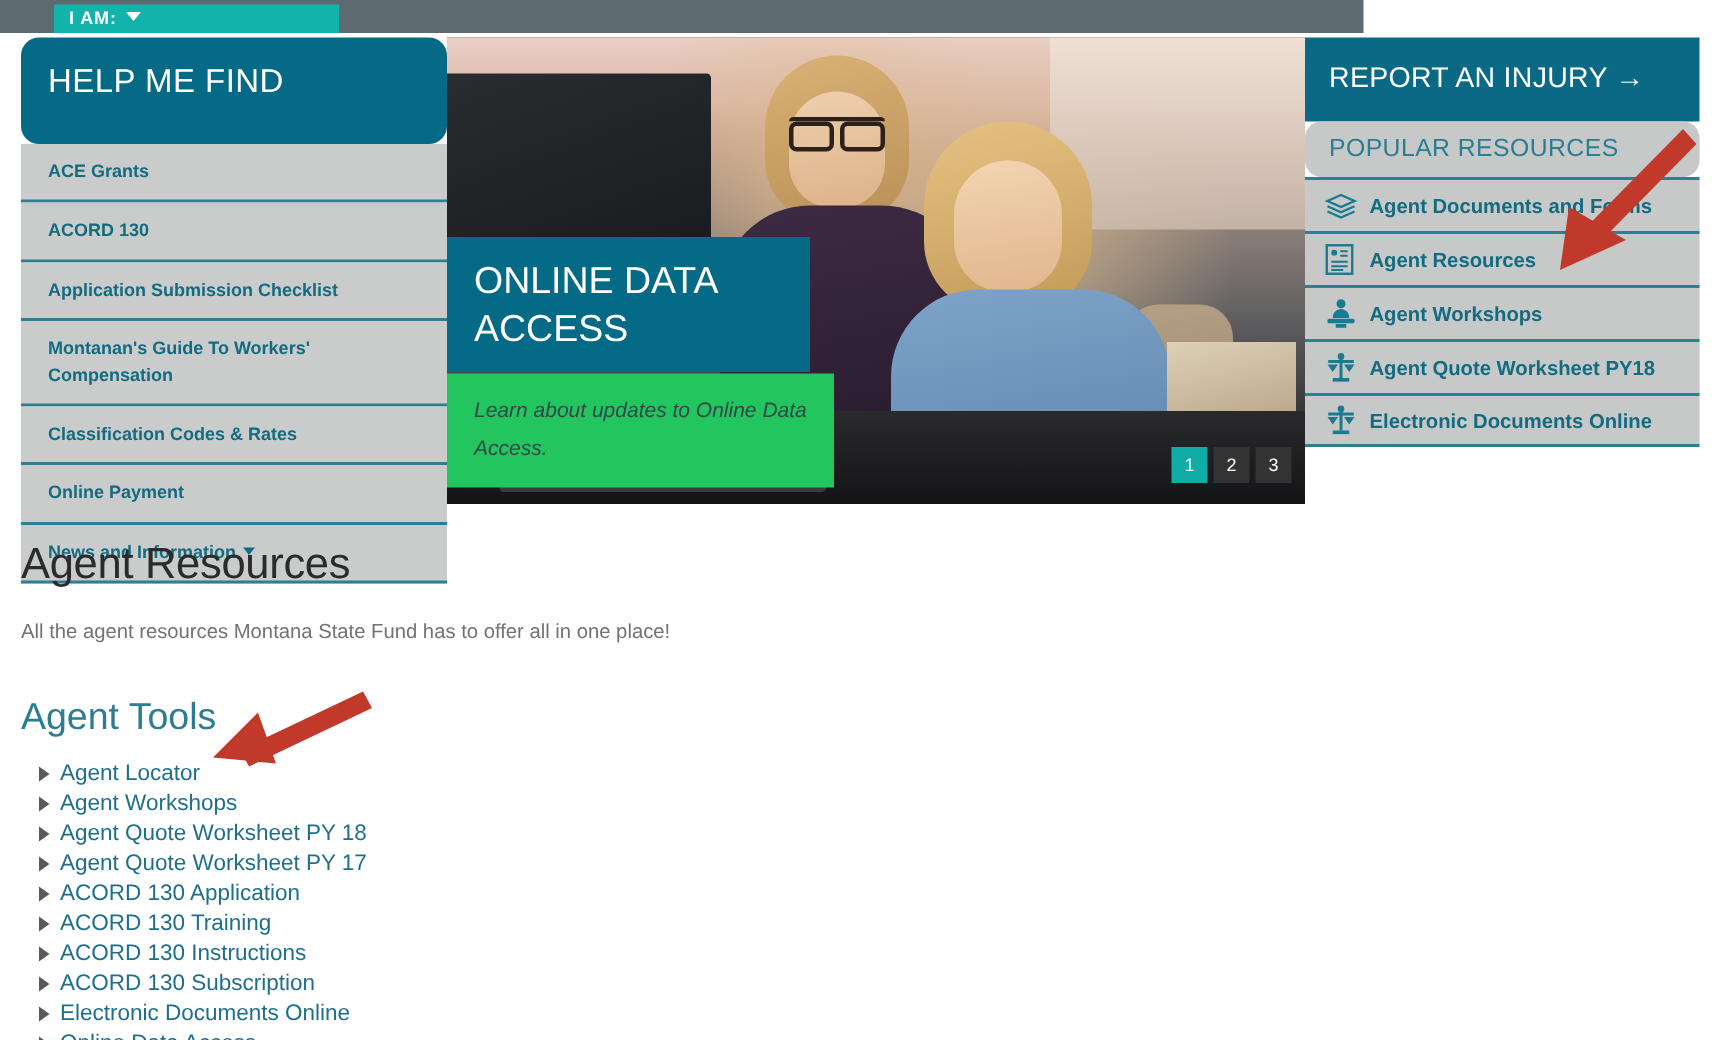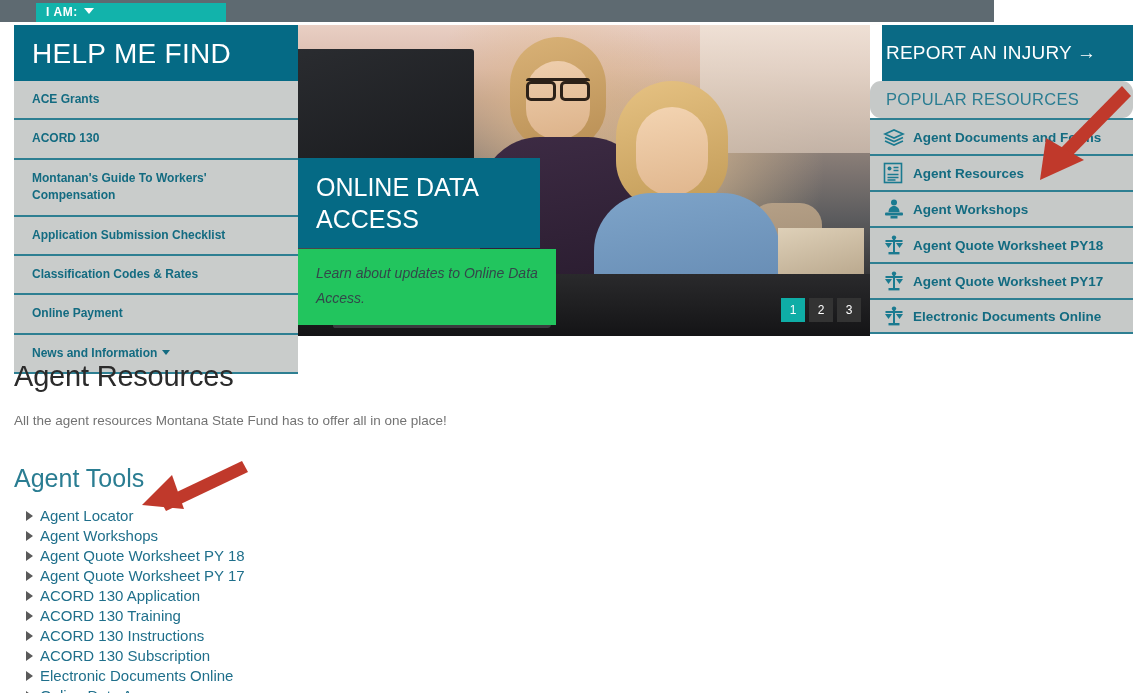--- a/index.html
+++ b/index.html
@@ -9,21 +9,21 @@
     height: 693px;
     overflow: hidden;
     background: #ffffff;
     font-family: "Liberation Sans", sans-serif;
   }
 
   
   #topbar {
     position: absolute;
     top: 0; left: 0;
-    width: 994px;
+    width: 909px;
     height: 22px;
     background: #5e6a71;
   }
   #iam-button {
     position: absolute;
     top: 3px;
     left: 36px;
     width: 190px;
     height: 19px;
     background: #12b3ab;
@@ -46,27 +46,28 @@
   }
 
   
   #leftnav {
     position: absolute;
     top: 25px;
     left: 14px;
     width: 284px;
   }
   #leftnav-header {
-    height: 56px;
+    height: 71px;
     background: #056a85;
     color: #ffffff;
-    font-size: 28px;
+    font-size: 22px;
     line-height: 57px;
     padding-left: 18px;
     letter-spacing: 0.3px;
+    border-radius: 12px;
   }
   .nav-item {
     background: #c9cccb;
     border-bottom: 2px solid #2e7f92;
     color: #136b81;
     font-size: 12px;
     font-weight: bold;
     padding: 10px 14px 10px 18px;
     line-height: 1.45;
     cursor: pointer;
@@ -242,24 +243,23 @@
     top: 25px;
     left: 870px;
     width: 263px;
   }
   #report-injury {
     height: 56px;
     background: #0a6a85;
     color: #ffffff;
     font-size: 19px;
     line-height: 56px;
-    padding-left: 4px;
+    padding-left: 16px;
     letter-spacing: 0.2px;
     cursor: pointer;
-    margin-left: 12px;
   }
   #popular-header {
     background: #c6c9c8;
     color: #2a7d92;
     font-size: 16.5px;
     padding: 9px 0 9px 16px;
     letter-spacing: 0.3px;
     border-radius: 11px;
   }
   .res-item {
@@ -338,24 +338,24 @@
 <nav id="leftnav">
   <div id="leftnav-header">HELP ME FIND</div>
 
   <div class="nav-item">
     <span>ACE Grants</span>
   </div>
   <div class="nav-item">
     <span>ACORD 130</span>
   </div>
   <div class="nav-item">
+    <span>Application Submission Checklist</span>
+  </div>
+  <div class="nav-item">
     <span>Montanan's Guide To Workers' Compensation</span>
-  </div>
-  <div class="nav-item">
-    <span>Application Submission Checklist</span>
   </div>
   <div class="nav-item">
     <span>Classification Codes &amp; Rates</span>
   </div>
   <div class="nav-item">
     <span>Online Payment</span>
   </div>
   <div class="nav-item">
     <span>News and Information</span><span class="nav-caret"></span>
   </div>
@@ -442,35 +442,20 @@
             <path d="M2 8h7l-3.5 5z"></path>
             <path d="M13 8h7l-3.5 5z"></path>
             <rect x="5.5" y="17" width="11" height="2.4"></rect>
             <circle cx="11" cy="2.6" r="2.2"></circle>
           </g>
         </svg>
     </span>
     <span class="res-label">Agent Quote Worksheet PY18</span>
   </div>
 
-  <div class="res-item">
-    <span class="res-icon">
-      <svg width="22" height="20" viewBox="0 0 22 20">
-          <g fill="#1a7a90">
-            <rect x="10" y="2" width="2" height="15"></rect>
-            <rect x="2.5" y="5" width="17" height="2"></rect>
-            <path d="M2 8h7l-3.5 5z"></path>
-            <path d="M13 8h7l-3.5 5z"></path>
-            <rect x="5.5" y="17" width="11" height="2.4"></rect>
-            <circle cx="11" cy="2.6" r="2.2"></circle>
-          </g>
-        </svg>
-    </span>
-    <span class="res-label">Agent Quote Worksheet PY17</span>
-  </div>
 
   <div class="res-item">
     <span class="res-icon">
       <svg width="22" height="20" viewBox="0 0 22 20">
           <g fill="#1a7a90">
             <rect x="10" y="2" width="2" height="15"></rect>
             <rect x="2.5" y="5" width="17" height="2"></rect>
             <path d="M2 8h7l-3.5 5z"></path>
             <path d="M13 8h7l-3.5 5z"></path>
             <rect x="5.5" y="17" width="11" height="2.4"></rect>

